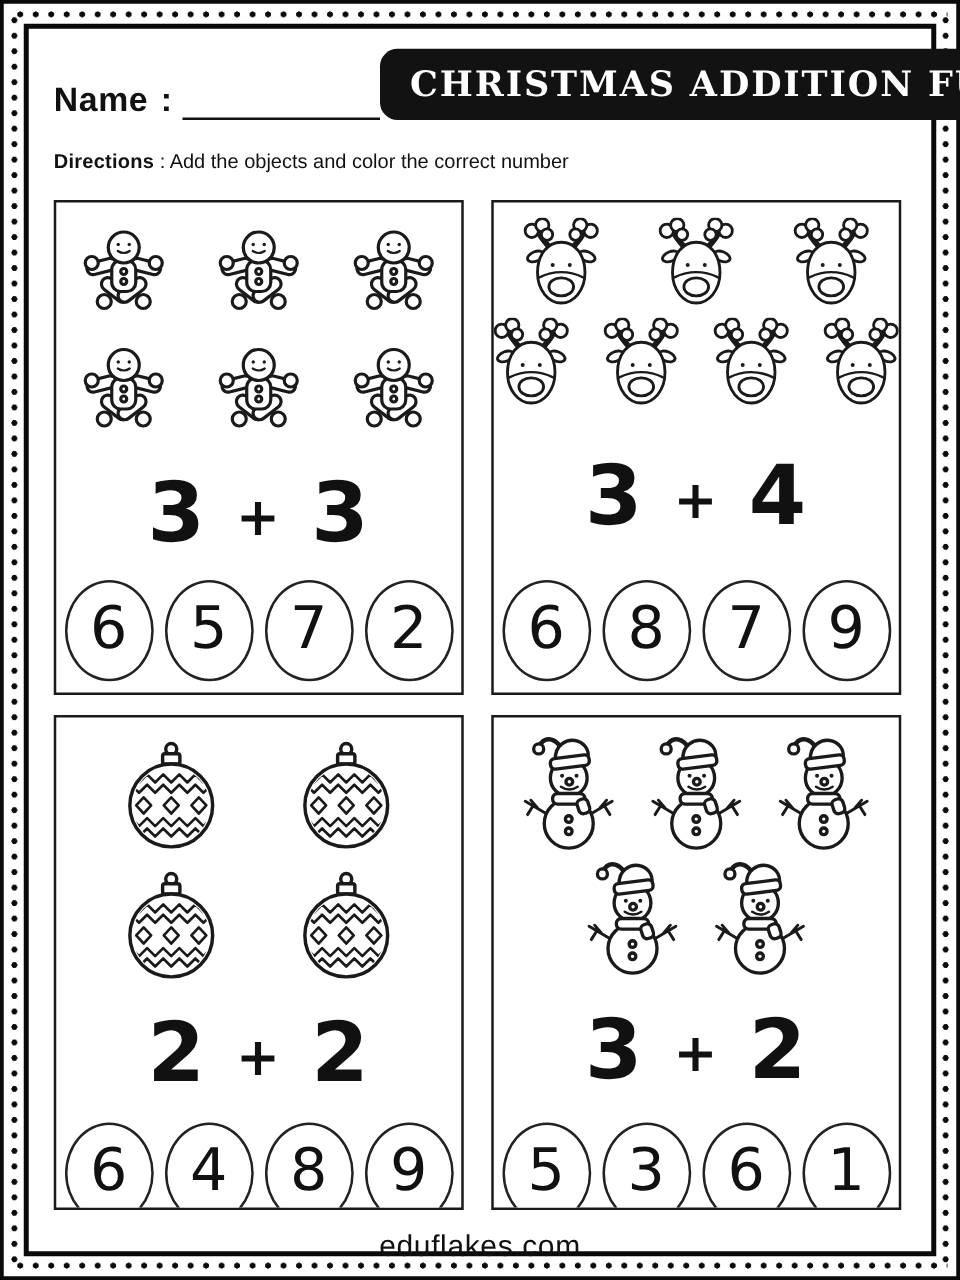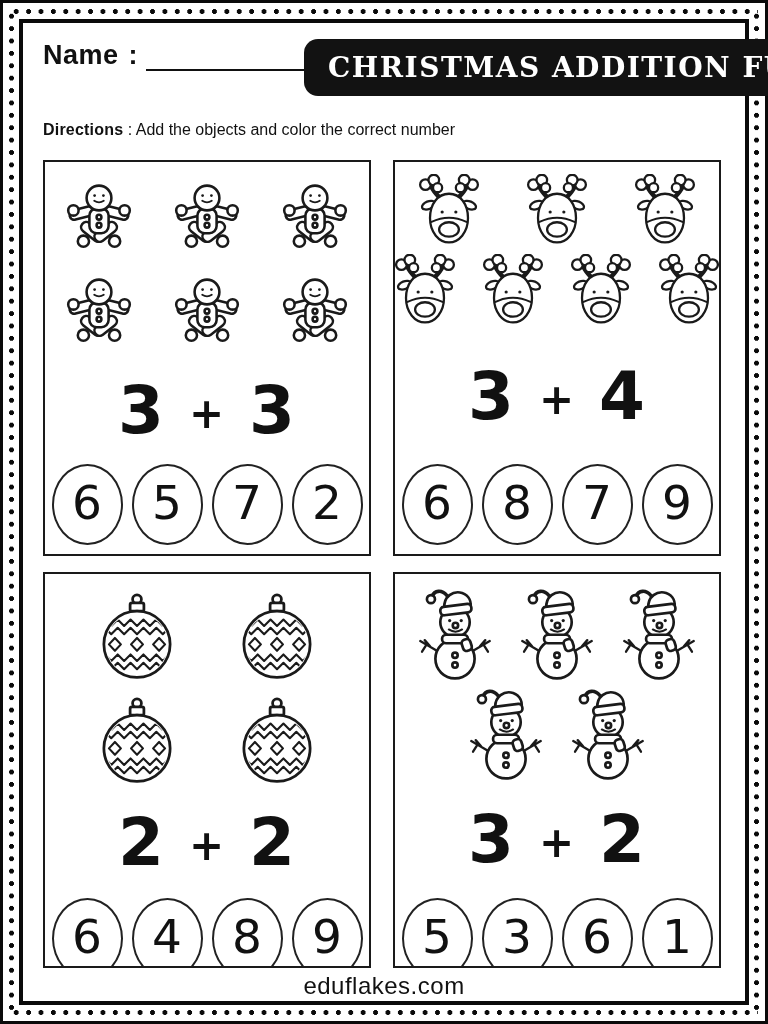--- a/index.html
+++ b/index.html
@@ -11,21 +11,21 @@
          background-image:radial-gradient(circle at center,#0a0a0a 2.2px,transparent 2.6px);
          background-size:12.4px 7px;background-repeat:repeat-x;}
   .dot-v{top:10px;bottom:10px;width:7px;
          background-image:radial-gradient(circle at center,#0a0a0a 2.2px,transparent 2.6px);
          background-size:7px 12.4px;background-repeat:repeat-y;}
   .dot-top{top:8px;} .dot-bottom{bottom:8px;} .dot-left{left:8px;} .dot-right{right:8px;}
   .inner-frame{position:absolute;inset:19px;border:4px solid #0a0a0a;pointer-events:none;}
 
   .content{position:absolute;inset:23px;display:flex;flex-direction:column;padding:12px 10px 4px;}
 
-  .header{display:flex;align-items:flex-start;justify-content:space-between;padding:4px 2px 0 10px;}
+  .header{display:flex;align-items:flex-end;justify-content:space-between;padding:4px 2px 0 10px;}
   .name-group{display:flex;align-items:flex-end;font-size:27px;font-weight:bold;letter-spacing:.5px;}
   .name-colon{margin:0 8px 0 10px;font-weight:bold;}
   .name-line{display:inline-block;width:158px;border-bottom:2.6px solid #111;height:30px;}
   .title-banner{background:#121212;color:#fff;border-radius:14px;padding:12px 24px;
     font-family:"DejaVu Serif","Liberation Serif",serif;font-weight:bold;font-size:28px;
     letter-spacing:1.5px;white-space:nowrap;}
 
   .directions{margin:25px 0 0 10px;font-size:16px;}
   .directions b{letter-spacing:.2px;}
 
@@ -53,21 +53,21 @@
   .cell-reindeer .icon-row{gap:6px;}
   .cell-reindeer .icon-row:first-child{gap:26px;}
   .cell-reindeer .icons{gap:4px;padding-top:12px;}
   .cell-ornament .obj{width:92px;height:94px;}
   .cell-ornament .icon-row{gap:48px;}
   .cell-ornament .icons{gap:10px;padding-top:16px;}
   .cell-snowman .obj{width:90px;height:98px;}
   .cell-snowman .icon-row{gap:12px;}
   .cell-snowman .icons{gap:2px;padding-top:10px;}
 
-  .footer{text-align:center;font-size:24px;margin-top:4px;letter-spacing:.5px;}
+  .footer{text-align:center;font-size:24px;margin-top:16px;letter-spacing:.5px;}
   .defs-hidden{position:absolute;width:0;height:0;overflow:hidden;}
 </style>
 </head>
 <body>
 
 <svg class="defs-hidden" aria-hidden="true">
   <defs>
     <symbol id="sym-gingerbread" viewBox="0 0 100 100">
       <g stroke="#1a1a1a" fill="#fff" stroke-width="3.2" stroke-linecap="round" stroke-linejoin="round">
         <rect x="13" y="33" width="30" height="12" rx="6" transform="rotate(-14 28 39)"></rect>

